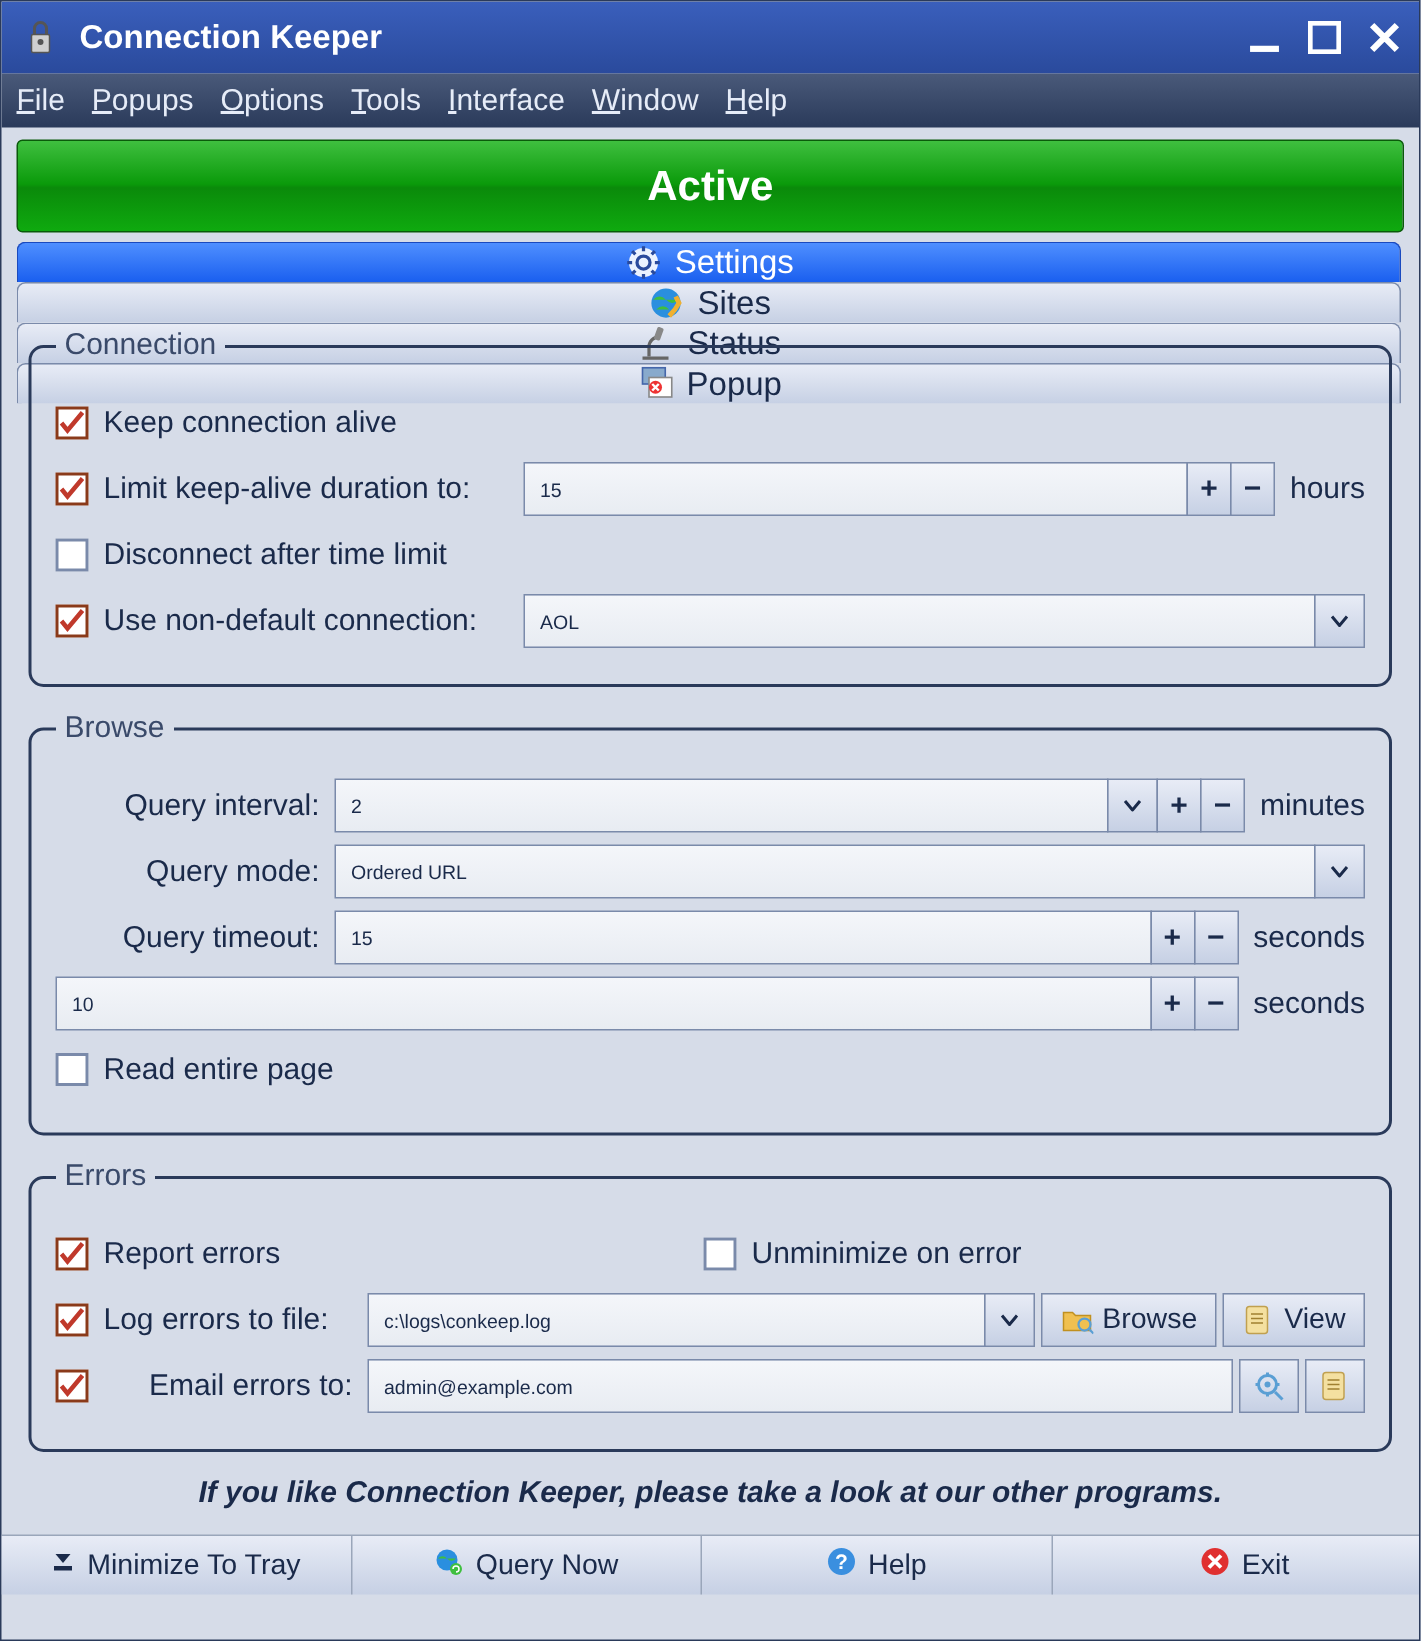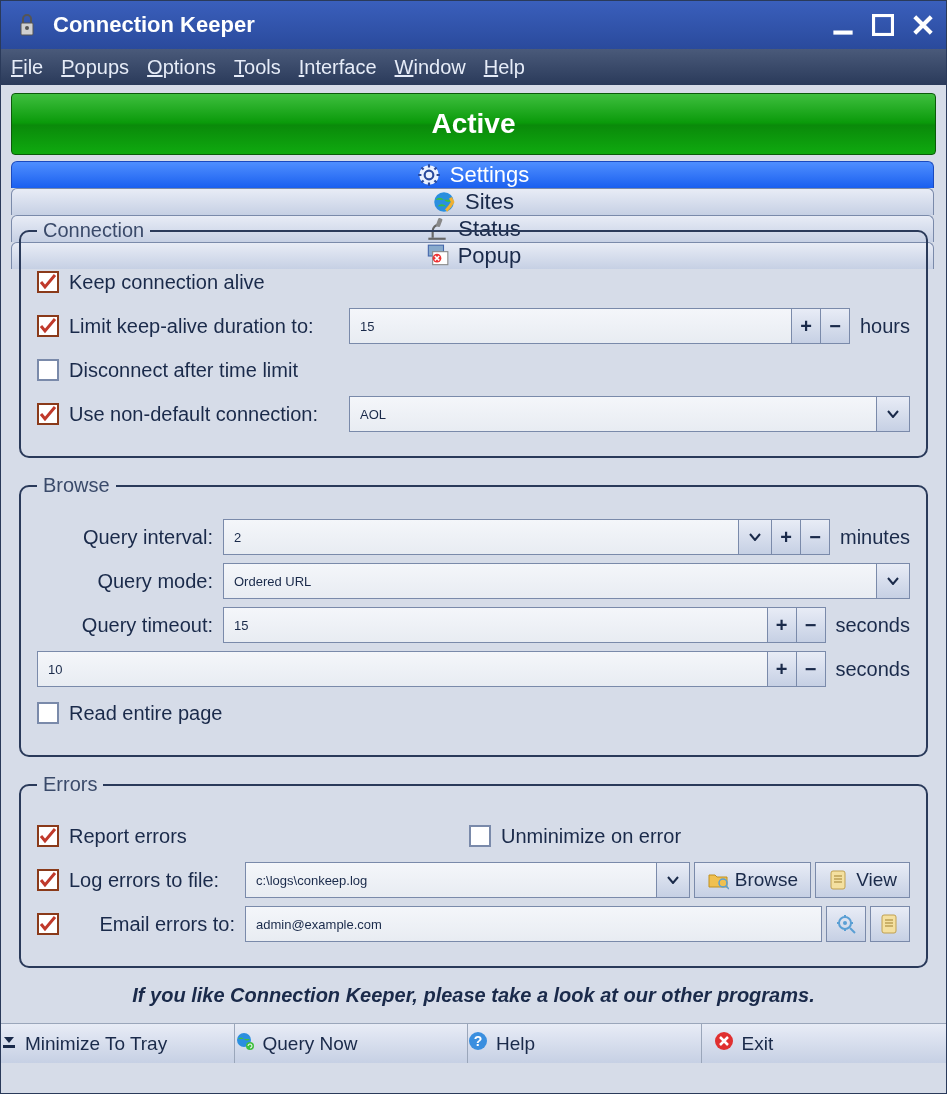--- a/index.html
+++ b/index.html
@@ -28,21 +28,21 @@
 .lbl-right { text-align: right; padding-right: 10px; }
 .input { height: 36px; border: 1px solid #7a8aaa; background: linear-gradient(to bottom, #f4f6fa, #e8ecf2); padding: 0 10px; font-size: 13px; color: #1a2a4a; font-family: inherit; }
 .spin-btn, .drop-btn { width: 30px; height: 36px; border: 1px solid #7a8aaa; background: linear-gradient(to bottom, #e8ecf6, #c6d0e4); display: flex; align-items: center; justify-content: center; cursor: pointer; font-weight: bold; font-size: 20px; color: #1a2a4a; margin-left: -1px; }
 .drop-btn { width: 34px; }
 .unit { margin-left: 10px; font-size: 20px; color: #1a2a4a; }
 .indent { }
 .btn { height: 36px; border: 1px solid #7a8aaa; background: linear-gradient(to bottom, #e8ecf6, #c6d0e4); display: flex; align-items: center; justify-content: center; gap: 6px; padding: 0 12px; cursor: pointer; font-size: 19px; color: #1a2a4a; margin-left: 4px; }
 .btn-icon { width: 22px; height: 22px; }
 .promo { text-align: center; font-style: italic; font-weight: bold; color: #1a2a4a; font-size: 20px; margin: 8px 0 10px; }
 .footer { display: flex; border-top: 1px solid #9aa6ba; height: 40px; background: linear-gradient(to bottom, #e8ecf6, #c6d0e4); }
-.footer-btn { flex: 1; border-right: 1px solid #9aa6ba; display: flex; align-items: center; gap: 8px; cursor: pointer; font-size: 19px; color: #1a2a4a; }
+.footer-btn { flex: 1; border-right: 1px solid #9aa6ba; display: flex; align-items: center; justify-content: center; gap: 8px; cursor: pointer; font-size: 19px; color: #1a2a4a; }
 .footer-btn:last-child { border-right: none; padding-left: 12px; }
 </style>
 </head>
 <body>
 
 <div class="titlebar">
   <span class="titlebar-icon">
     <svg viewBox="0 0 28 28">
         <rect x="8" y="12" width="12" height="12" rx="1" fill="#d0d0d0" stroke="#555"></rect>
         <path d="M10 12 v-4 a4 4 0 0 1 8 0 v4" fill="none" stroke="#555" stroke-width="2"></path>

